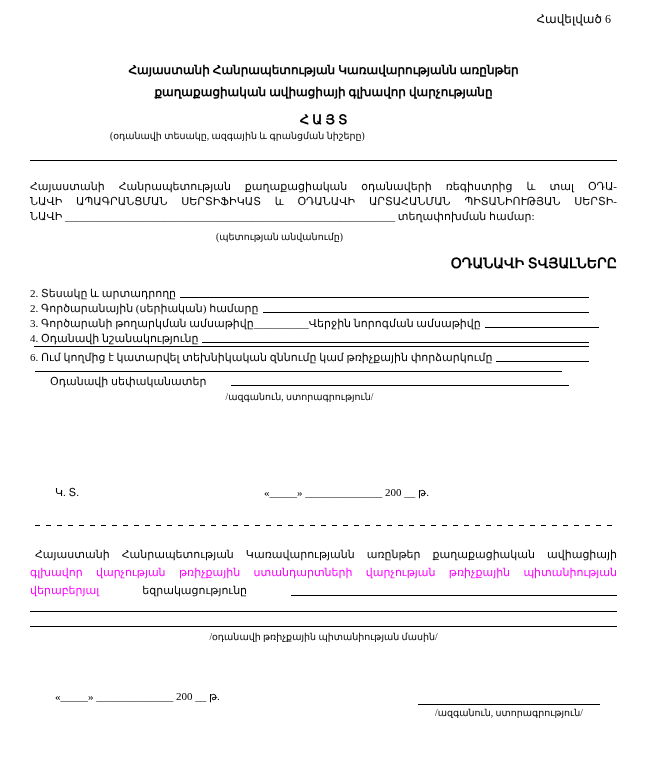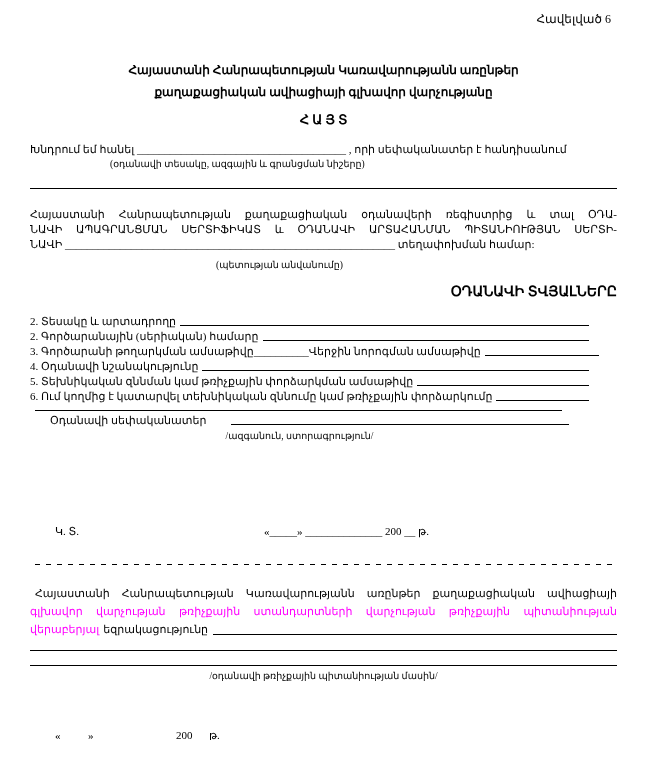--- a/index.html
+++ b/index.html
@@ -46,21 +46,21 @@
   .stamp { margin-left:25px; }
   .stamp-date { margin-left:185px; }
 
   .dashed {
     margin:26px 3px 0 5px; height:1px;
     background:repeating-linear-gradient(90deg,#000 0 5px,transparent 5px 11px);
   }
 
   .conclusion { margin-top:19px; line-height:18px; }
   .conc-indent { padding-left:5px; }
-  .conc-line3 { display:flex; align-items:flex-end; }
+  .conc-line3 { display:flex; align-items:flex-end;gap:39px; }
   .conc-line3 > span { white-space:nowrap; }
   .conc-line3 .fill { margin:0 0 3px 5px; }
   .conc-gap { margin-right:4px; }
   .rule-a { margin-top:12px; }
   .rule-b { margin-top:14px; }
   .caption-airworthiness { margin-top:4px; text-align:center; }
 
   .footer-row { display:flex; justify-content:space-between; align-items:flex-start; margin-top:48px; }
   .footer-date { margin-left:25px; }
   .footer-sign { width:182px; margin-right:17px; }
@@ -74,25 +74,20 @@
 
   <div class="appendix">Հավելված 6</div>
 
   <div class="doc-title">
     <div>Հայաստանի Հանրապետության Կառավարությանն առընթեր</div>
     <div>քաղաքացիական ավիացիայի գլխավոր վարչությանը</div>
   </div>
 
   <div class="form-title">Հ Ա Յ Տ</div>
 
-  <div class="request-line nowrap">
-    <span>Խնդրում եմ հանել</span>
-    <span>______________________________________</span>
-    <span>, որի սեփականատեր է հանդիսանում</span>
-  </div>
   <div class="caption caption-request">(օդանավի տեսակը, ազգային և գրանցման նիշերը)</div>
   <div class="rule full-rule"></div>
 
   <div class="para">
     <div class="just">Հայաստանի Հանրապետության քաղաքացիական օդանավերի ռեգիստրից և տալ ՕԴԱ-</div>
     <div class="just">ՆԱՎԻ ԱՊԱԳՐԱՆՑՄԱՆ ՍԵՐՏԻՖԻԿԱՏ և ՕԴԱՆԱՎԻ ԱՐՏԱՀԱՆՄԱՆ ՊԻՏԱՆԻՈՒԹՅԱՆ ՍԵՐՏԻ-</div>
     <div class="nowrap">
       <span>ՆԱՎԻ</span>
       <span>____________________________________________________________</span>
       <span>տեղափոխման համար:</span>
@@ -115,21 +110,20 @@
       <span>3. Գործարանի թողարկման ամսաթիվը</span>
       <span>__________</span>
       <span>Վերջին նորոգման ամսաթիվը</span>
       <span class="fill fill-mid"></span>
     </div>
     <div class="row">
       <span>4. Օդանավի նշանակությունը</span>
       <span class="fill"></span>
     </div>
     <div class="row">
-      <span>5. Տեխնիկական զննման կամ թռիչքային փորձարկման ամսաթիվը</span>
       <span class="fill"></span>
     </div>
     <div class="row">
       <span>6. Ում կողմից է կատարվել տեխնիկական զննումը կամ թռիչքային փորձարկումը</span>
       <span class="fill"></span>
     </div>
   </div>
 
   <div class="rule cont-rule"></div>
 

